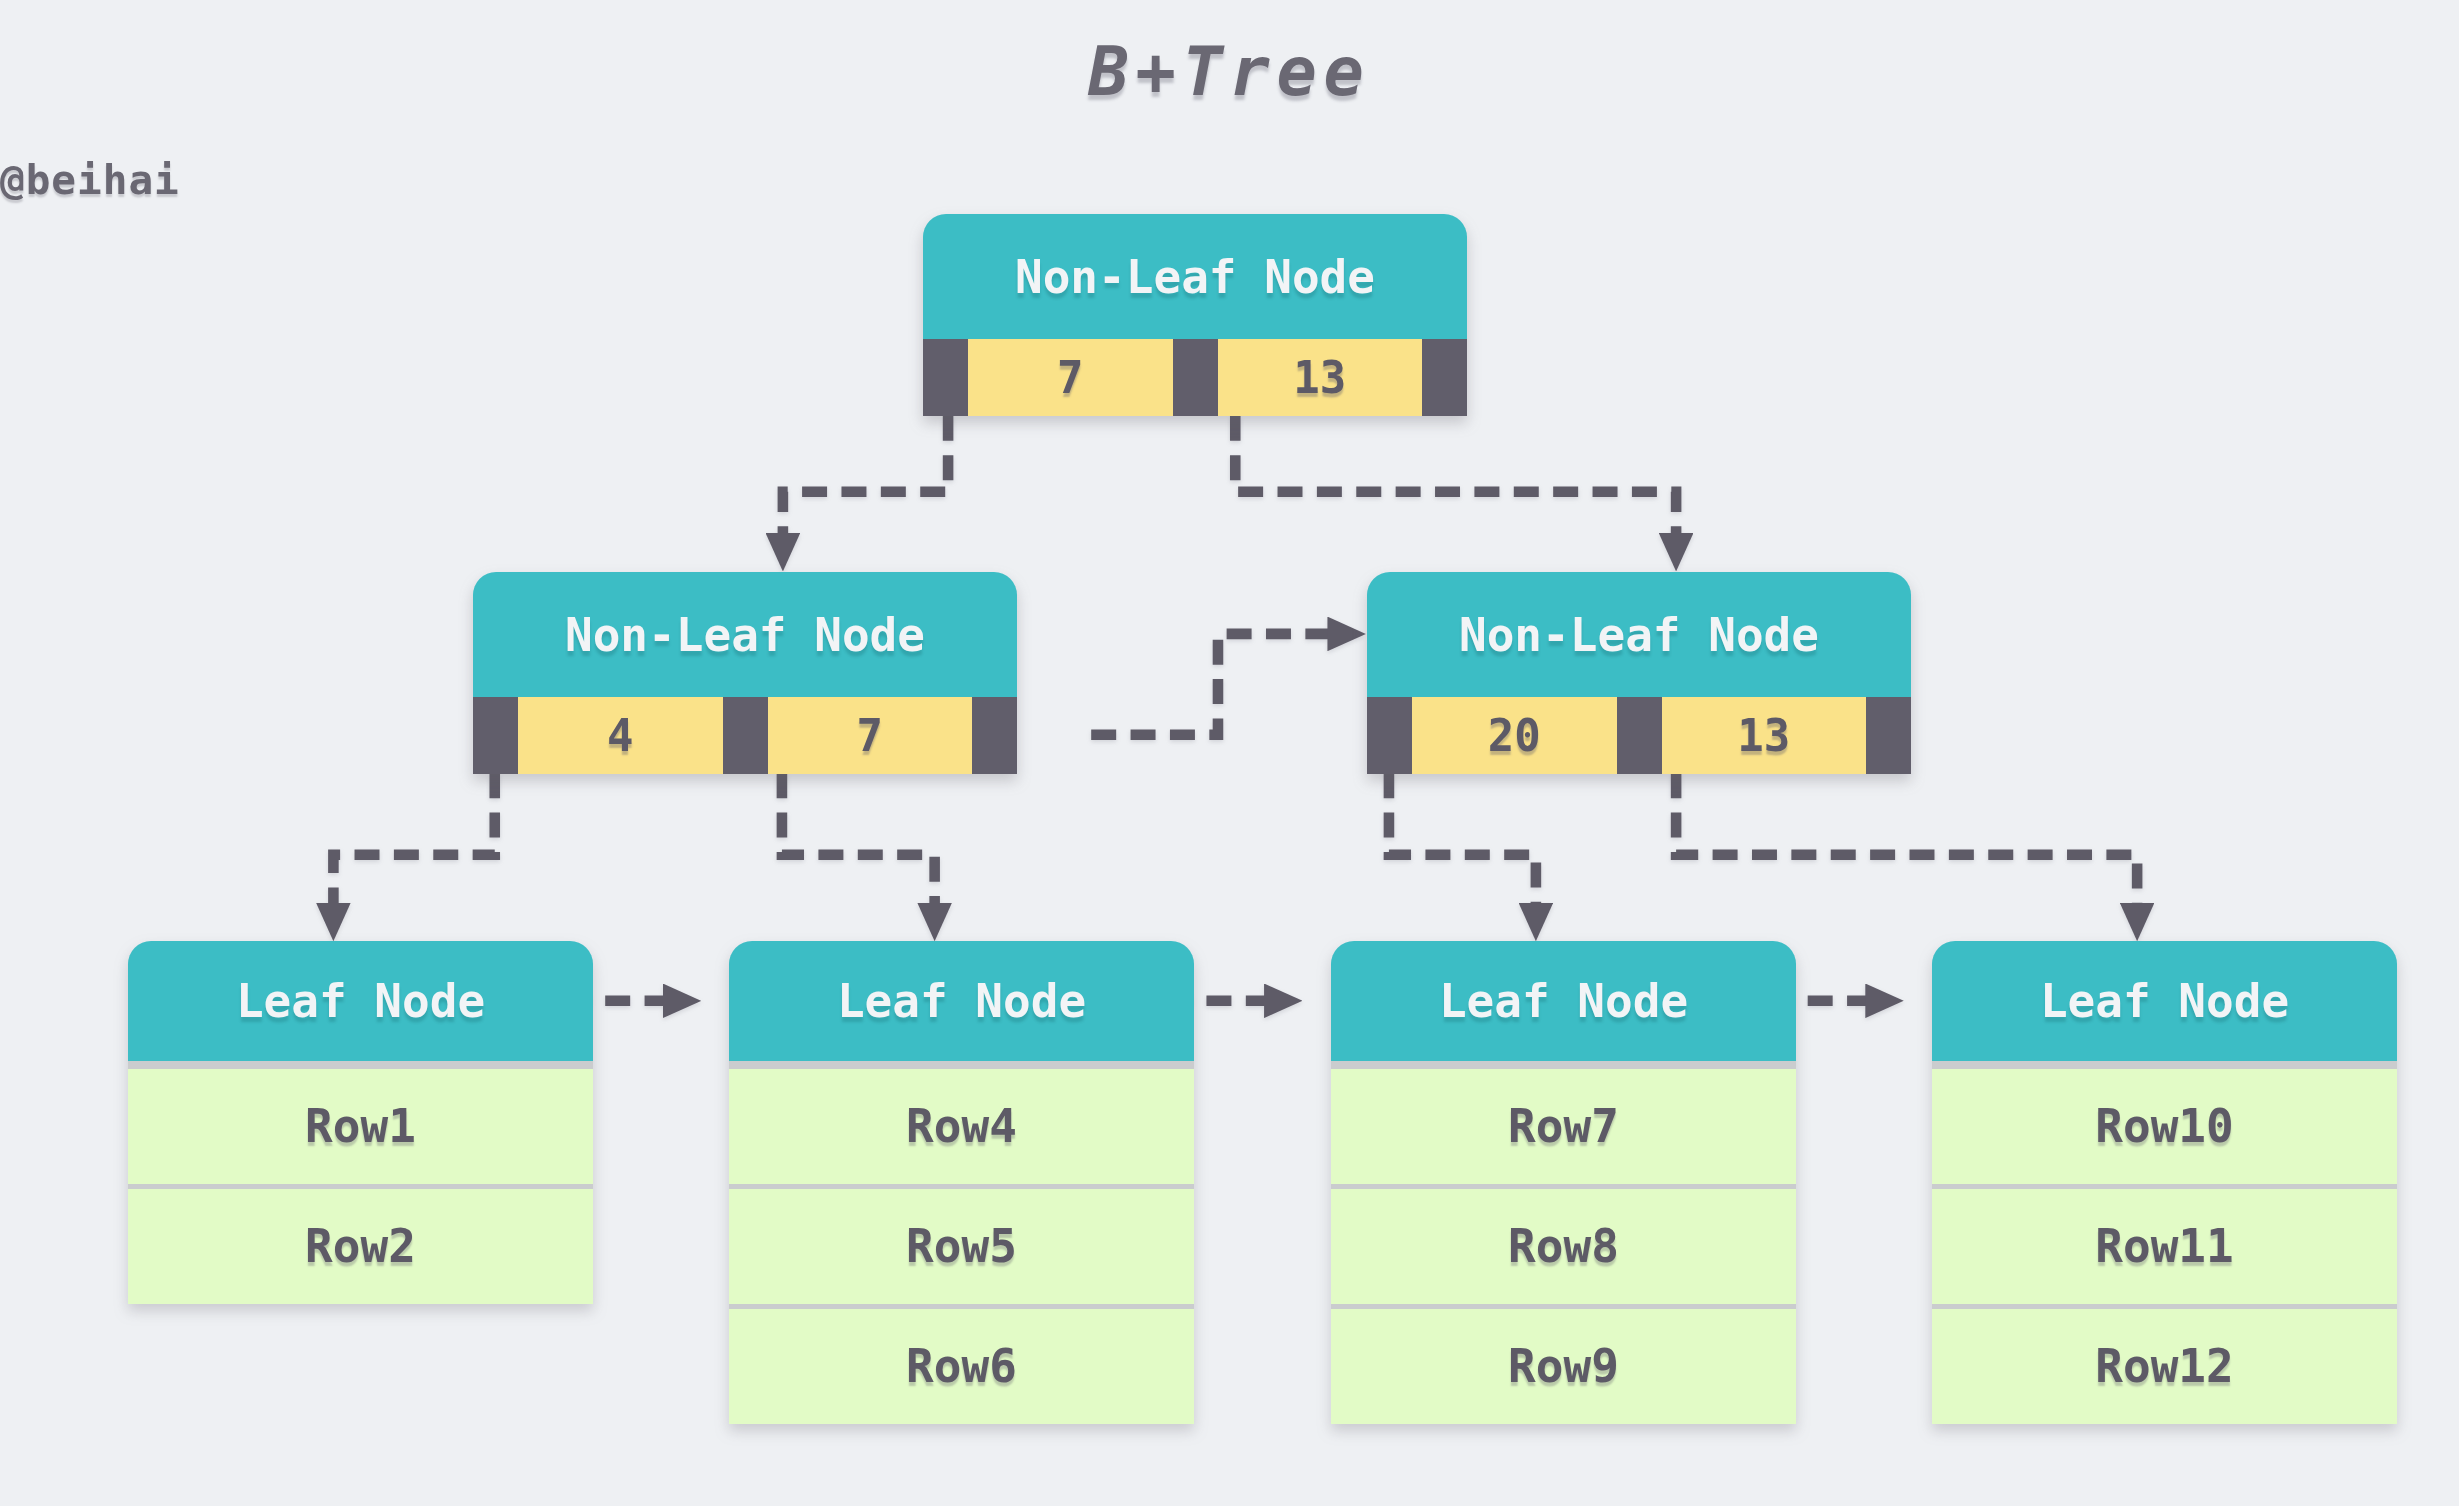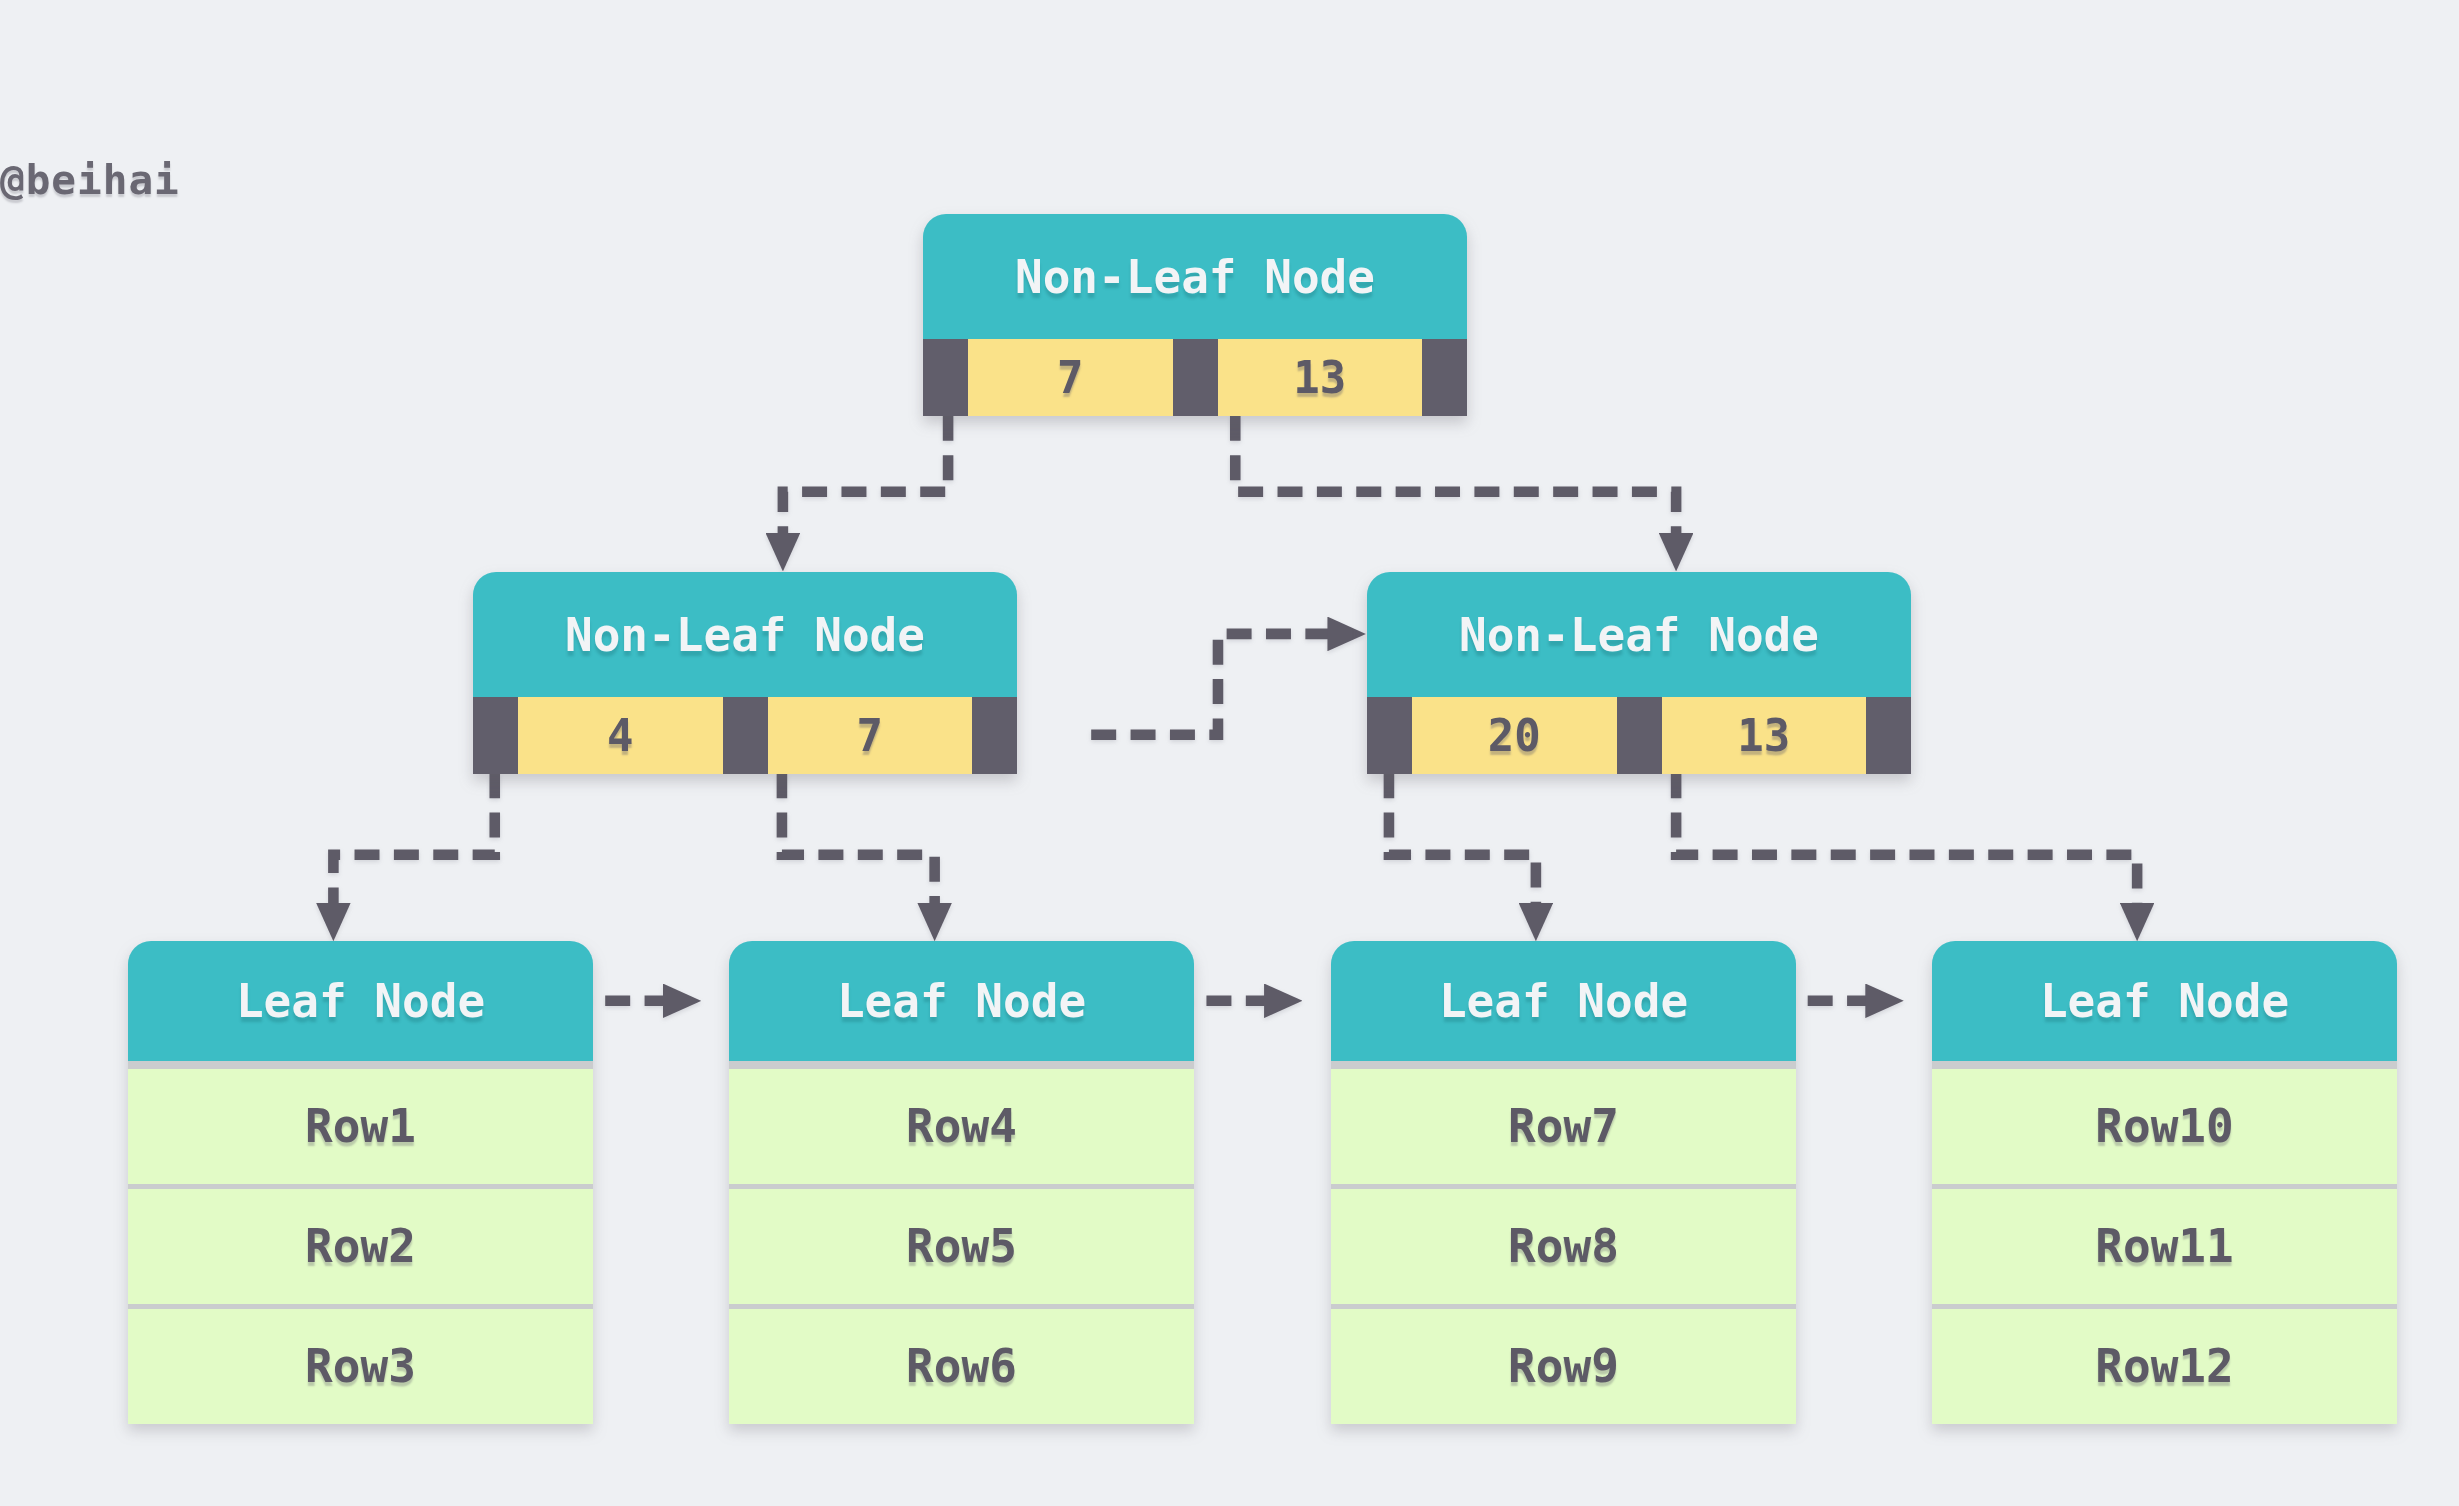--- a/index.html
+++ b/index.html
@@ -92,20 +92,21 @@
     stroke-width:11;
     stroke-dasharray:26 15;
   }
   .arrowhead{fill:var(--arrow,#5e5b67);}
 </style>
 </head>
 <body>
 
 <div class="canvas">
 
+  <div class="title">B+Tree</div>
   <div class="subtitle">@beihai</div>
 
   <svg class="edges" width="2459" height="1506" viewBox="0 0 2560 1568">
     <defs>
       <marker id="ah" markerUnits="userSpaceOnUse" markerWidth="40" markerHeight="36" viewBox="0 0 10 9" refX="5" refY="4.5" orient="auto">
         <path class="arrowhead" d="M0,0 L10,4.5 L0,9 Z"></path>
       </marker>
     </defs>
     <path class="edge" d="M987 433 V512 H815 V575" marker-end="url(#ah)"></path>
     <path class="edge" d="M1286 433 V512 H1745 V575" marker-end="url(#ah)"></path>
@@ -150,21 +151,20 @@
       <div class="key">13</div>
       <div class="ptr"></div>
     </div>
   </div>
 
   <div class="leaf" style="left:101px;top:941px;">
     <div class="leaf-header">Leaf Node</div>
     <div class="leaf-rows">
       <div class="leaf-row">Row1</div>
       <div class="leaf-row">Row2</div>
-      <div class="leaf-row">Row3</div>
     </div>
   </div>
 
   <div class="leaf" style="left:702px;top:941px;">
     <div class="leaf-header">Leaf Node</div>
     <div class="leaf-rows">
       <div class="leaf-row">Row4</div>
       <div class="leaf-row">Row5</div>
       <div class="leaf-row">Row6</div>
     </div>

